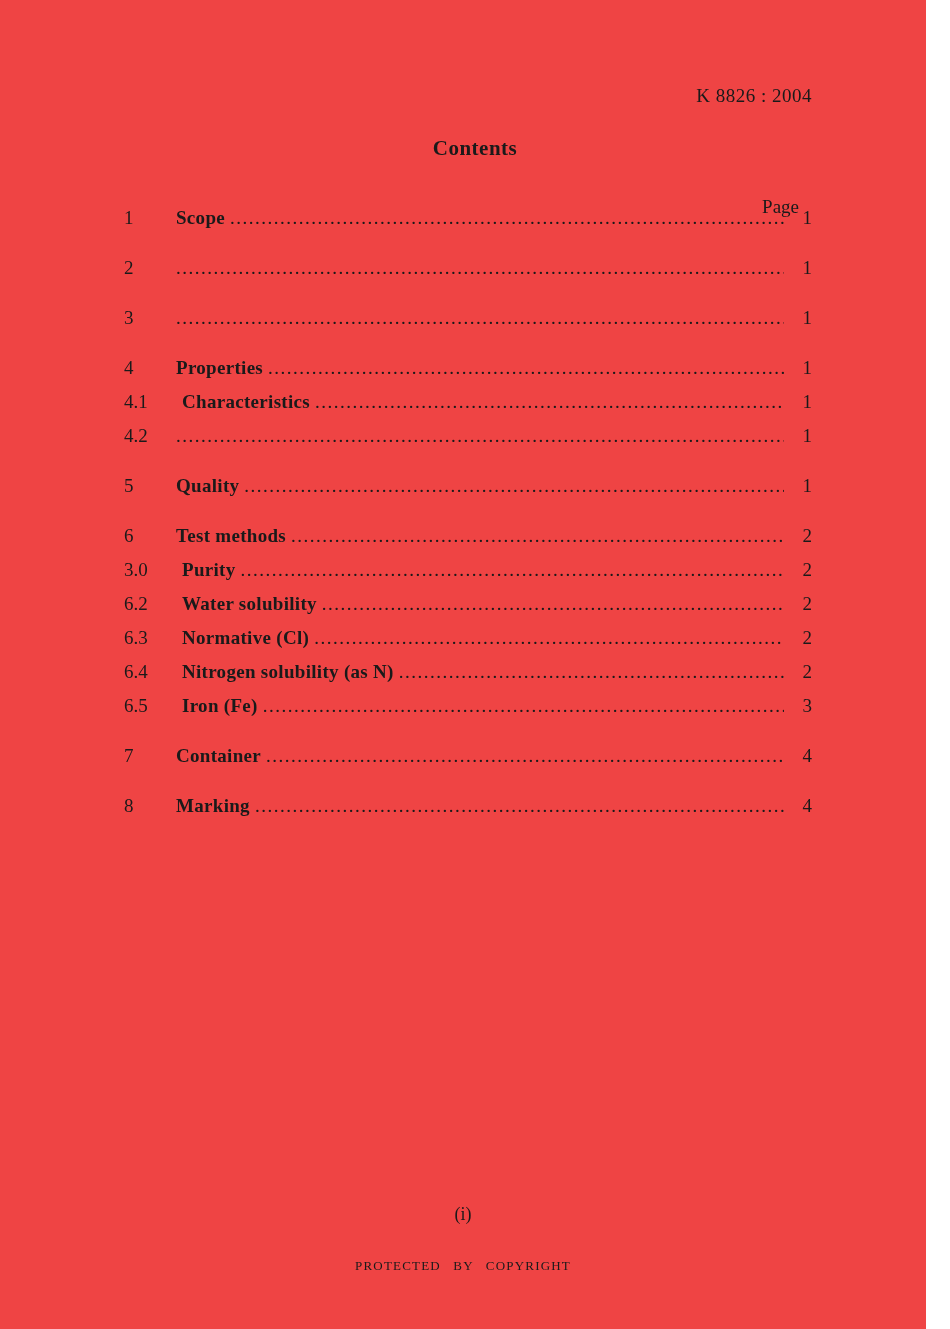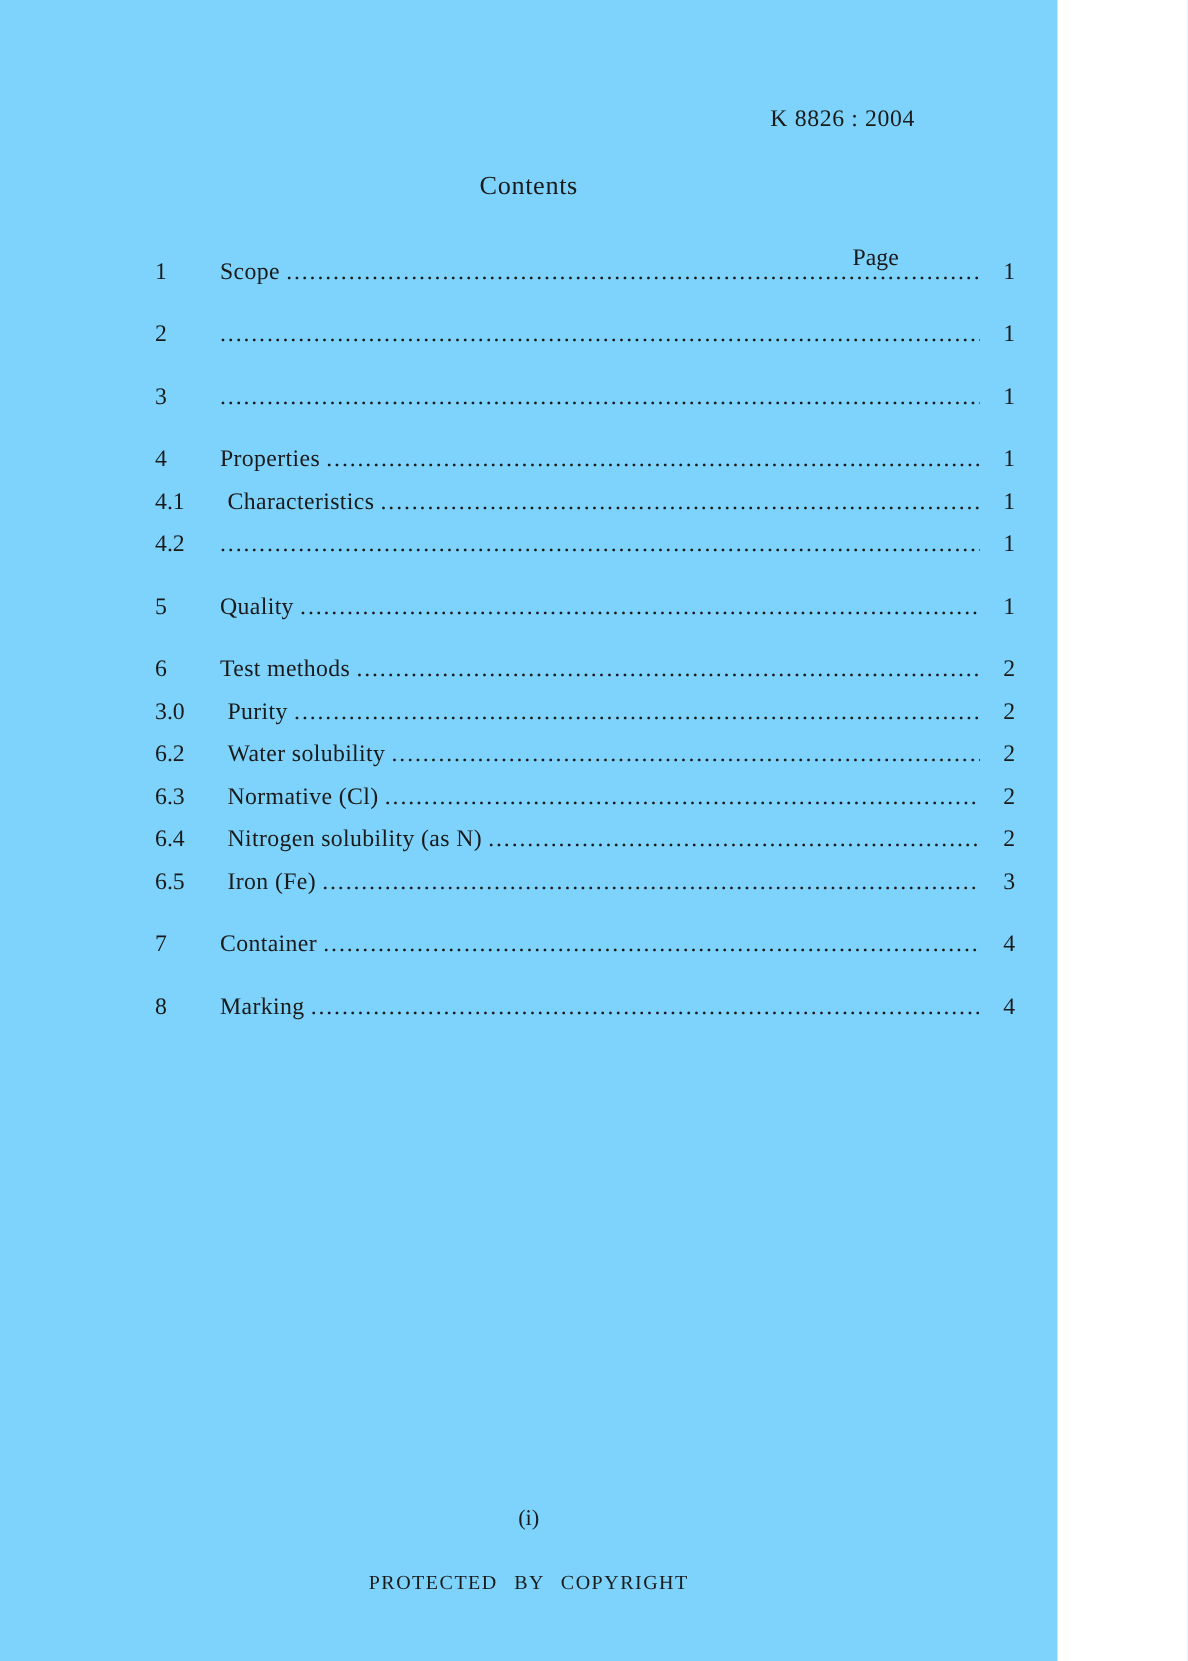--- a/index.html
+++ b/index.html
@@ -3,44 +3,44 @@
 <meta charset="utf-8">
 <style>
   * { margin: 0; padding: 0; box-sizing: border-box; }
 
   html, body {
     background: #ffffff;
   }
 
   .page {
     position: relative;
-    width: 846px;
+    width: 926px;
     height: 1329px;
-    background: #7dd3fc;
+    background: #ef4444;
     font-family: "Liberation Serif", "DejaVu Serif", serif;
     color: #1a1a1a;
     overflow: hidden;
   }
 
   .doc-number {
     position: absolute;
     top: 85px;
     right: 114px;
     font-size: 19px;
     letter-spacing: 0.5px;
   }
 
   .contents-title {
     position: absolute;
     top: 136px;
-    left: 0;
+    left: 12px;
     width: 100%;
     text-align: center;
     font-size: 21px;
-    font-weight: normal;
+    font-weight: bold;
     letter-spacing: 0.5px;
   }
 
   .page-col-label {
     position: absolute;
     top: 172px;
     right: 127px;
     font-size: 19px;
     margin-top: 24px;
   }
@@ -65,20 +65,21 @@
   }
 
   .toc-num {
     flex: 0 0 52px;
   }
 
   .toc-title {
     flex: 0 0 auto;
     letter-spacing: 0.3px;
     padding-right: 5px;
+    font-weight: bold;
   }
 
   .toc-row.sub .toc-title {
     padding-left: 6px;
   }
 
   .toc-leader {
     flex: 1 1 auto;
     overflow: hidden;
     white-space: nowrap;
@@ -104,21 +105,21 @@
     text-align: center;
     font-size: 18px;
   }
 
   .footer-copyright {
     position: absolute;
     top: 1258px;
     left: 0;
     width: 100%;
     text-align: center;
-    font-size: 16px;
+    font-size: 13px;
     letter-spacing: 1.2px;
     word-spacing: 8px;
   }
 </style>
 </head>
 <body>
 
 <div class="page">
 
   <div class="doc-number">K 8826 : 2004</div>

